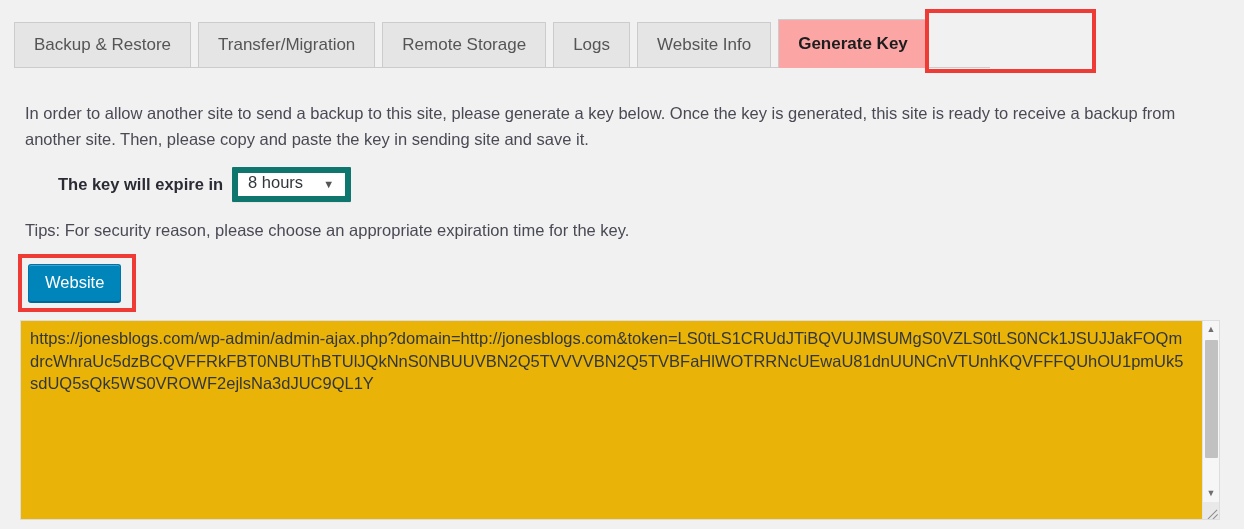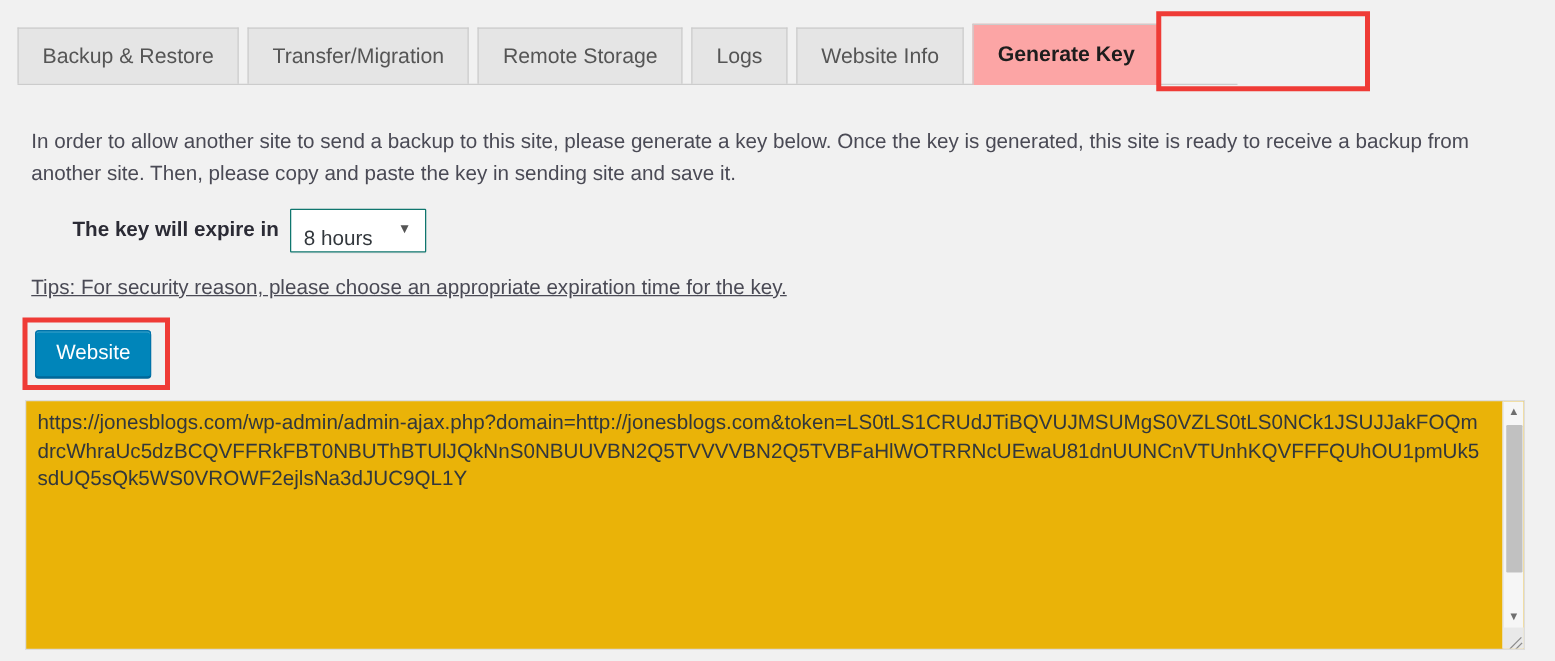--- a/index.html
+++ b/index.html
@@ -111,26 +111,26 @@
   }
   .expire-label {
     font-size: 16.5px;
     font-weight: bold;
     color: #2b2b35;
     margin-right: 9px;
   }
   .select-box {
     position: relative;
     background: #fff;
-    border: 1px solid #0f766e;
+    border: 6px solid #0f766e;
     box-shadow: 0 1px 0 rgba(0,0,0,.04);
     height: 35px;
     min-width: 108px;
     display: flex;
-    align-items: flex-end;
+    align-items: flex-start;
     padding: 0 42px 0 10px;
     box-sizing: border-box;
     font-size: 16.5px;
     color: #32373c;
     border-radius: 1px;
   }
   .select-box .caret {
     position: absolute;
     right: 11px;
     top: 50%;
@@ -138,21 +138,20 @@
     font-size: 11px;
     color: #555;
     line-height: 1;
   }
   .tips {
     position: absolute;
     left: 25px;
     top: 152px;
     font-size: 16.5px;
     color: #4a4a55;
-    text-decoration: underline;
   }
 
   .generate-btn {
     position: absolute;
     left: 28px;
     top: 264px;
     background: #0085ba;
     border: 1px solid #0073aa;
     border-bottom-color: #006somewhere;
     border-bottom: 1px solid #006799;

